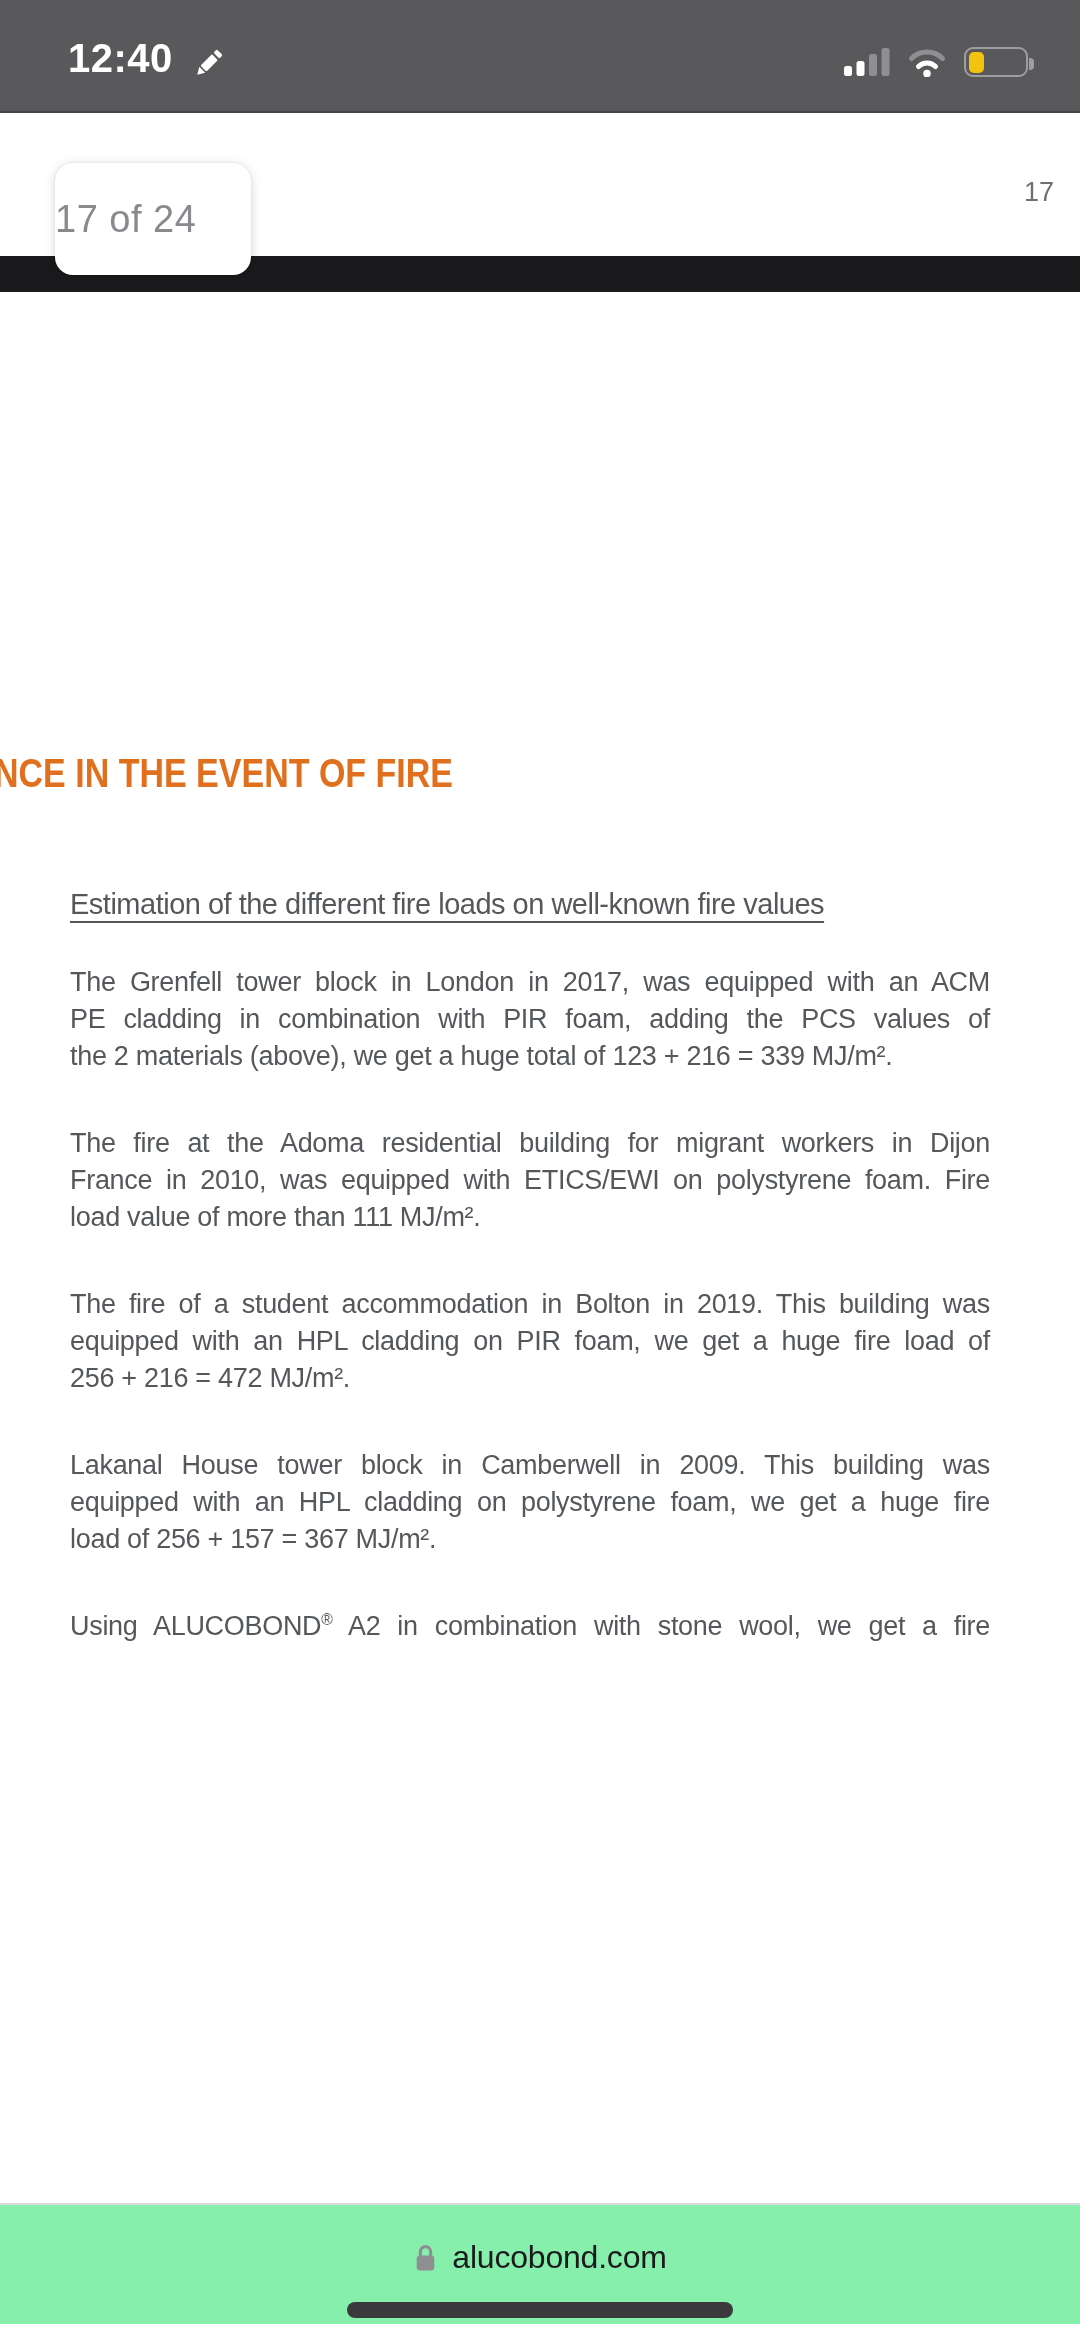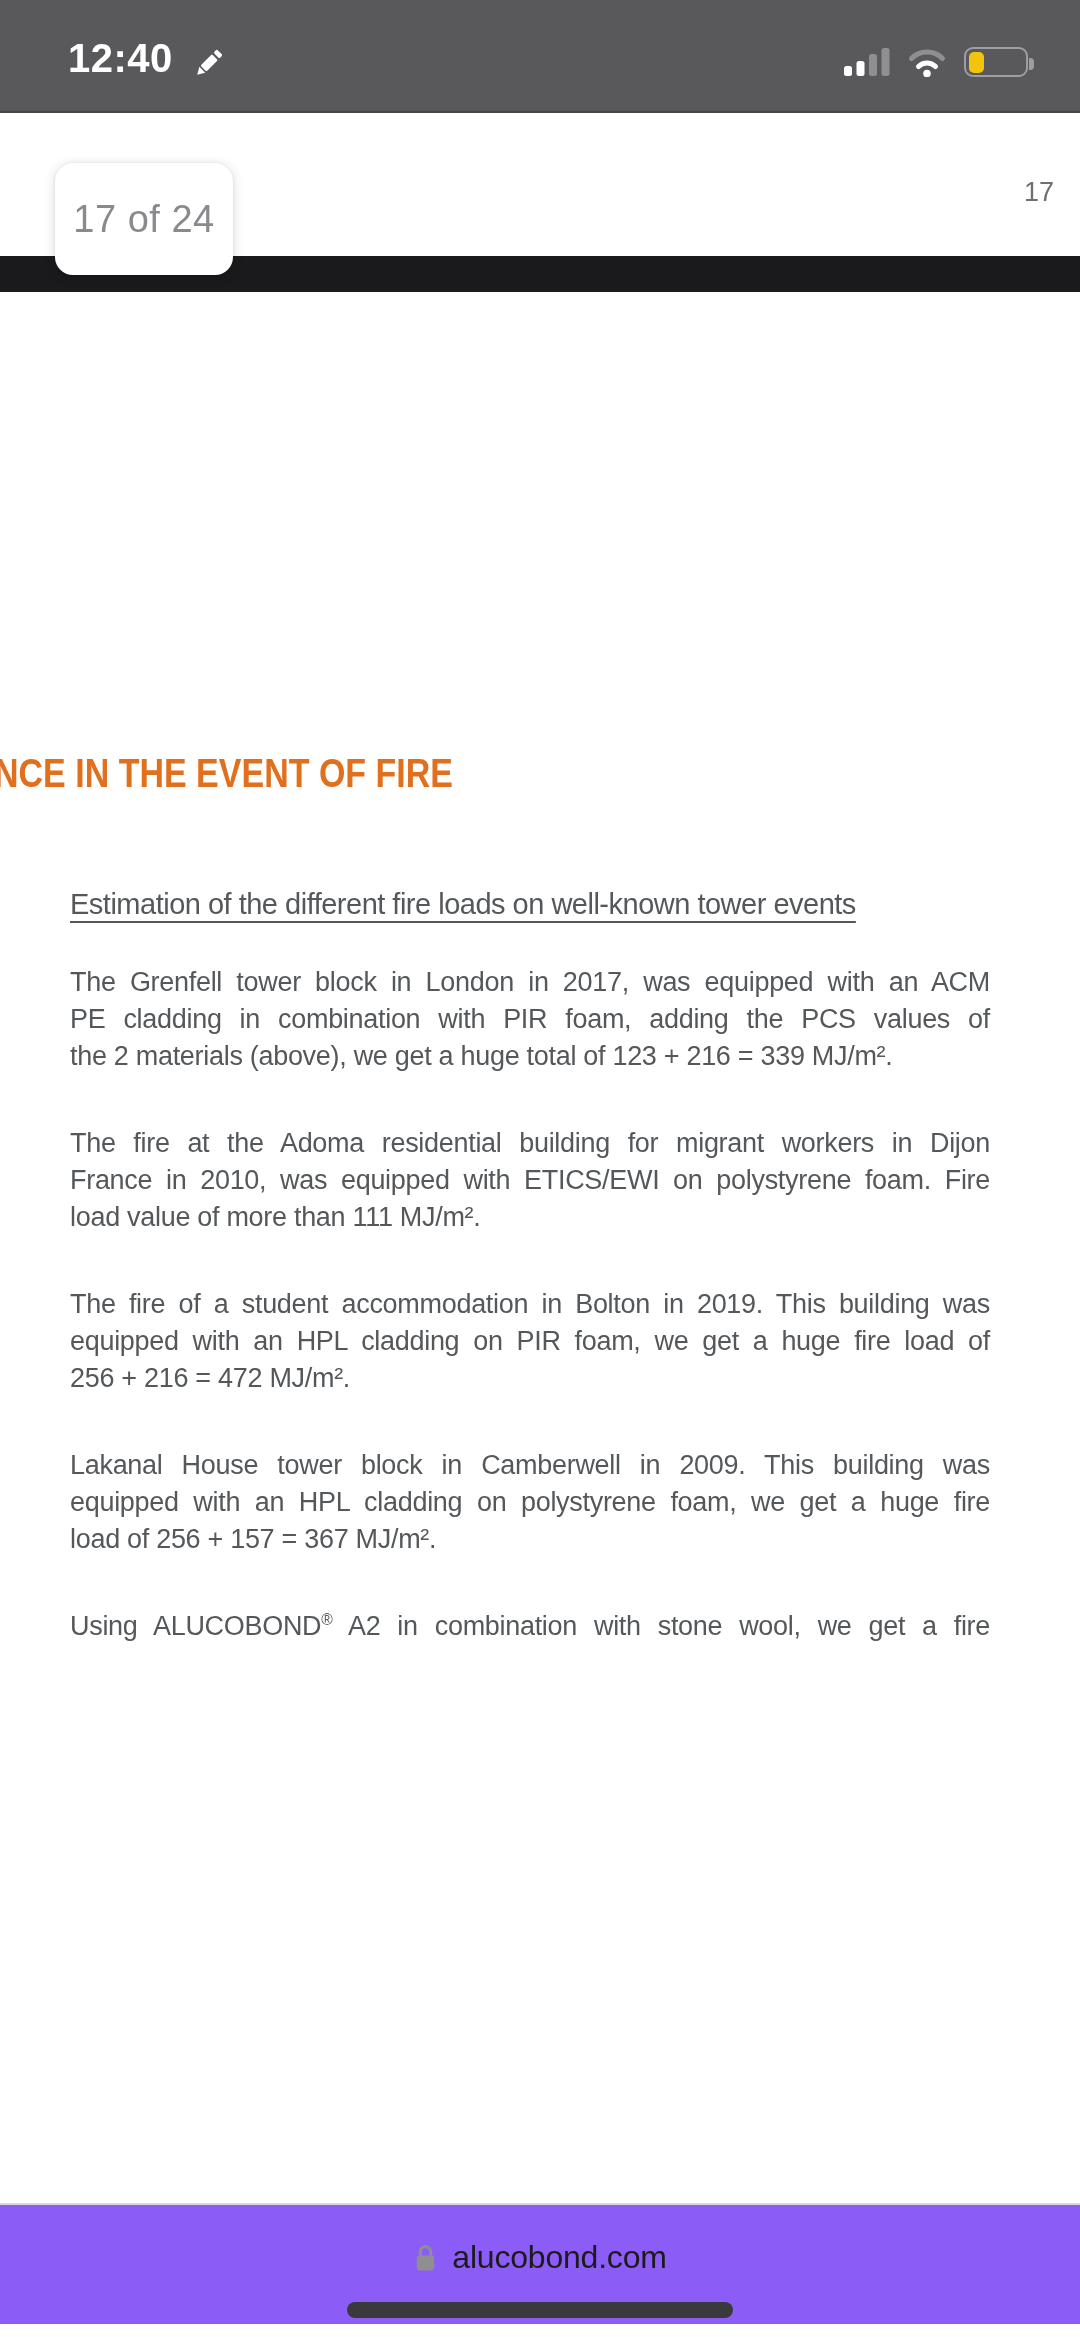--- a/index.html
+++ b/index.html
@@ -26,24 +26,24 @@
   }
   .battery{position:relative;width:64px;height:30px;border:2px solid rgba(255,255,255,0.42);
     border-radius:9px;box-sizing:border-box;display:flex;align-items:center;}
   .battery-fill{margin-left:3px;width:15px;height:21px;border-radius:5px;background:#f2c40e;}
   .battery-nub{position:absolute;right:-8px;top:9px;width:5px;height:12px;
     background:rgba(255,255,255,0.42);border-radius:0 4px 4px 0;}
 
   
   .chrome-strip{position:absolute;left:0;top:113px;width:1080px;height:143px;background:#ffffff;}
   .page-pill{
-    position:absolute;left:55px;top:50px;width:178px;height:112px;
+    position:absolute;left:55px;top:50px;width:196px;height:112px;
     background:#ffffff;border-radius:18px;
     box-shadow:0 2px 12px rgba(0,0,0,0.16),0 0 2px rgba(0,0,0,0.10);
-    display:flex;align-items:center;justify-content:center;z-index:5;
+    display:flex;align-items:center;z-index:5;
   }
   .page-pill-label{color:#8a8a8e;font-size:38px;letter-spacing:0.5px;}
   .doc-corner-pagenum{
     position:absolute;right:26px;top:64px;color:#6d7073;font-size:27px;
   }
 
   
   .black-band{position:absolute;left:0;top:256px;width:1080px;height:36px;background:#1a1a1c;z-index:2;}
 
   
@@ -64,21 +64,21 @@
     color:#54585b;font-size:27px;letter-spacing:-0.3px;line-height:37px;
   }
   .doc-paragraphs .para{margin:0 0 50px 0;}
   .doc-paragraphs .line{text-align:justify;text-align-last:justify;}
   .doc-paragraphs .line.last{text-align:left;text-align-last:left;}
   sup.reg{font-size:58%;vertical-align:super;line-height:0;}
 
   
   .bottom-bar{
     position:absolute;left:0;top:2203px;width:1080px;height:121px;
-    background:#8b5cf6;border-top:2px solid #d9d9db;box-sizing:border-box;
+    background:#86efac;border-top:2px solid #d9d9db;box-sizing:border-box;
   }
   .url-row{
     position:absolute;left:0;top:26px;width:1080px;height:52px;
     display:flex;align-items:center;justify-content:center;gap:14px;
   }
   .url-text{color:#1b1b1d;font-size:32px;letter-spacing:-0.2px;}
   .home-indicator{
     position:absolute;left:347px;top:97px;width:386px;height:16px;
     border-radius:9px;background:#3a3a3c;
   }
@@ -122,21 +122,21 @@
     <div class="page-pill">
       <span class="page-pill-label">17 of 24</span>
     </div>
     <div class="doc-corner-pagenum">17</div>
   </div>
 
   <div class="black-band"></div>
 
   <div class="pdf-page">
     <div class="doc-heading">NCE IN THE EVENT OF FIRE</div>
-    <div class="doc-subtitle">Estimation of the different fire loads on well-known tower events</div>
+    <div class="doc-subtitle">Estimation of the different fire loads on well-known fire values</div>
     <div class="doc-paragraphs">
         <div class="para">
           <div class="line">The Grenfell tower block in London in 2017, was equipped with an ACM</div>
           <div class="line">PE cladding in combination with PIR foam, adding the PCS values of</div>
           <div class="line last">the 2 materials (above), we get a huge total of 123 + 216 = 339 MJ/m².</div>
         </div>
         <div class="para">
           <div class="line">The fire at the Adoma residential building for migrant workers in Dijon</div>
           <div class="line">France in 2010, was equipped with ETICS/EWI on polystyrene foam. Fire</div>
           <div class="line last">load value of more than 111 MJ/m².</div>

